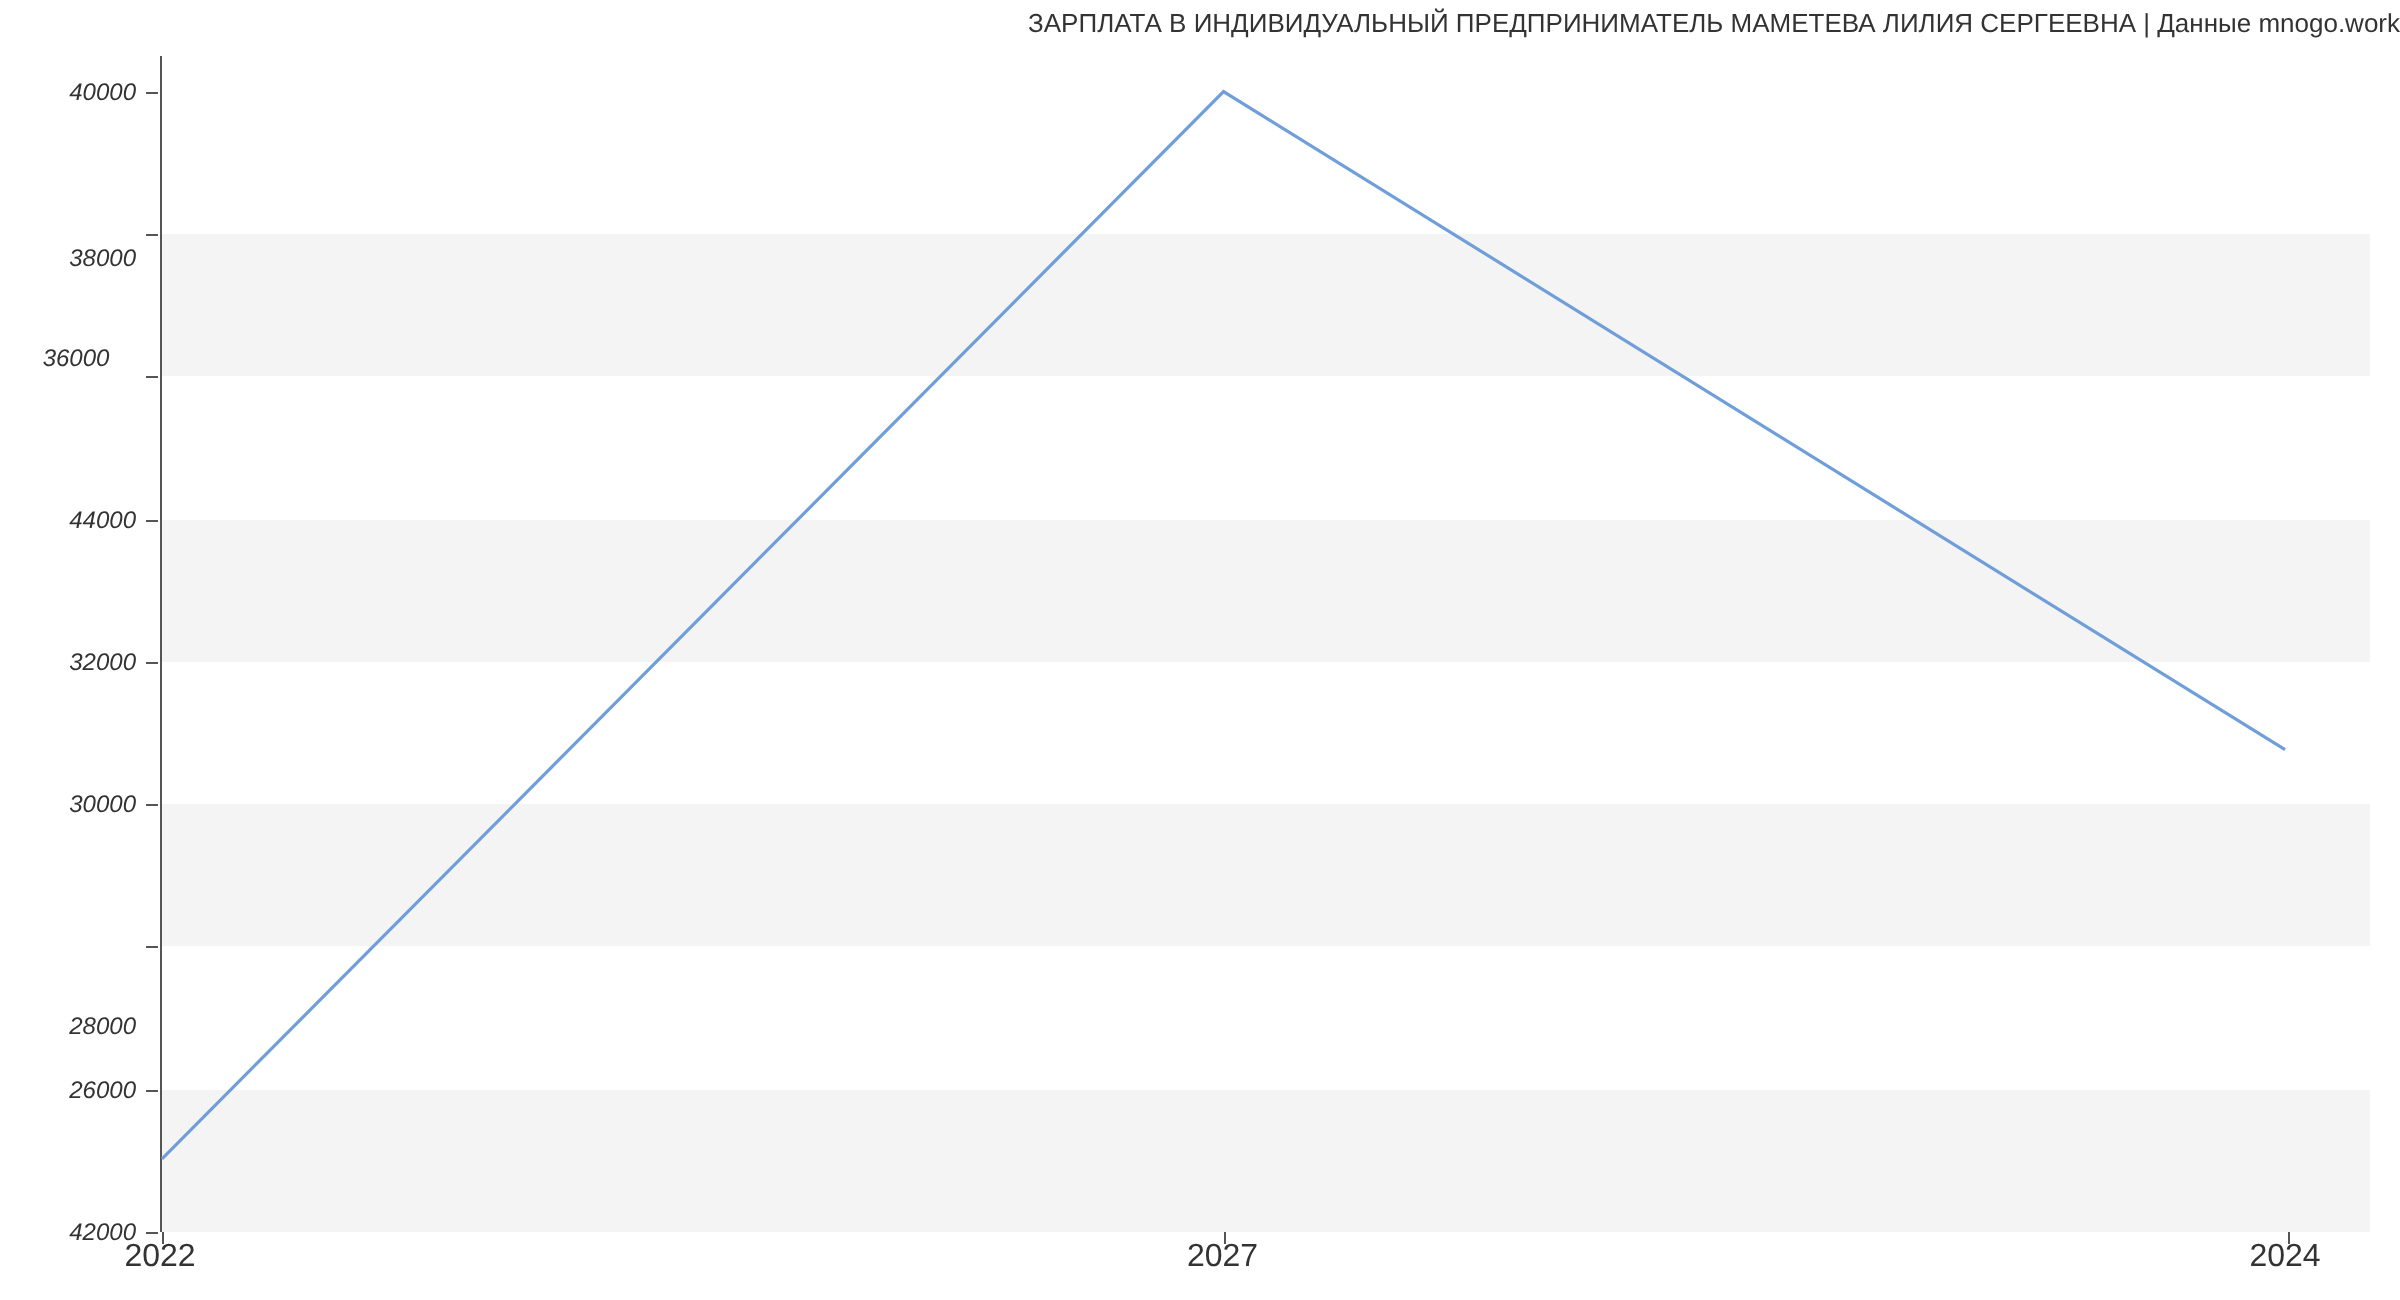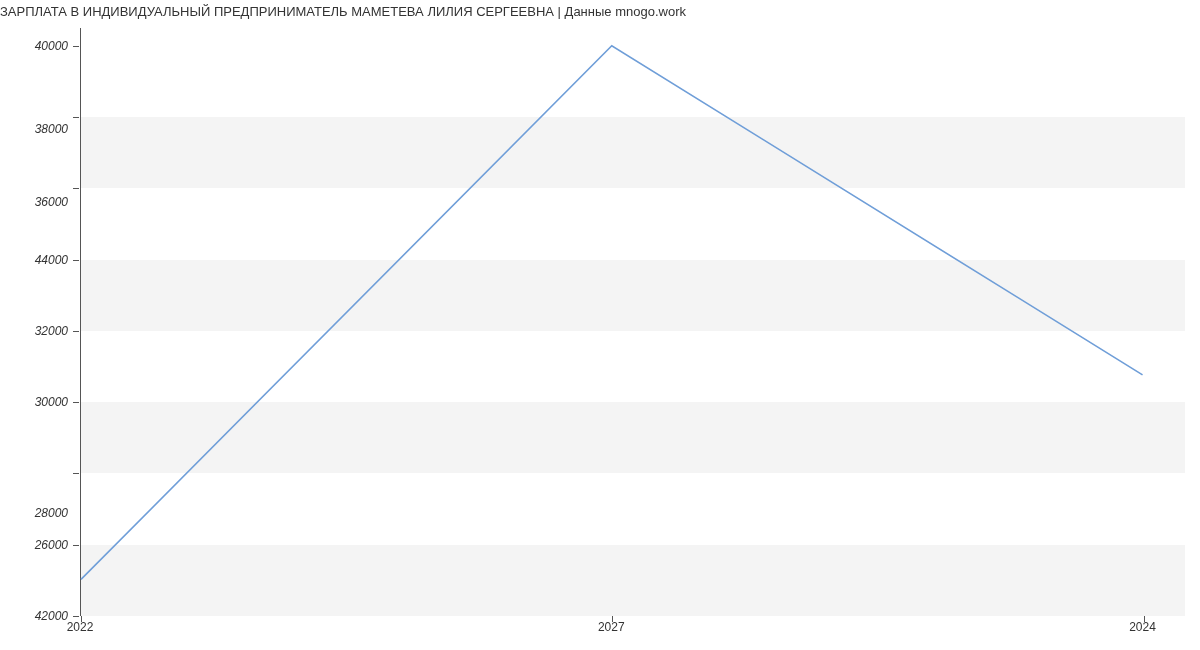--- a/index.html
+++ b/index.html
@@ -13,21 +13,21 @@
   .chart-wrap {
     position: relative;
     width: 1200px;
     height: 650px;
   }
   .title {
     position: absolute;
     top: 4px;
     left: 0;
     right: 0;
-    text-align: left;
+    text-align: right;
     font-size: 13px;
     color: #333;
     font-weight: 400;
   }
   .plot {
     position: absolute;
     left: 80px;
     top: 28px;
     width: 1105px;
     height: 588px;
@@ -61,21 +61,21 @@
   .xtick {
     position: absolute;
     bottom: -7px;
     width: 1px;
     height: 6px;
     background: #555;
   }
   .xlabel {
     position: absolute;
     top: 620px;
-    font-size: 12px;
+    font-size: 16px;
     color: #333;
     transform: translateX(-50%);
   }
   svg.line {
     position: absolute;
     left: 0;
     top: 0;
     width: 100%;
     height: 100%;
     overflow: visible;
@@ -111,19 +111,19 @@
       <div class="xtick" style="left: 0px;"></div>
       <div class="xtick" style="left: 531.25px;"></div>
       <div class="xtick" style="left: 1062.5px;"></div>
     </div>
 <div class="ylabel" style="top: 616px;">42000</div>
     <div class="ylabel" style="top: 544.727px;">26000</div>
     <div class="ylabel" style="top: 473.455px; margin-top: 40px;">28000</div>
     <div class="ylabel" style="top: 402.182px;">30000</div>
     <div class="ylabel" style="top: 330.909px;">32000</div>
     <div class="ylabel" style="top: 259.636px;">44000</div>
-    <div class="ylabel" style="top: 202px;">36000</div>
+    <div class="ylabel" style="top: 179px; text-align: center;">36000</div>
     <div class="ylabel" style="top: 129px; text-align: right;">38000</div>
     <div class="ylabel" style="top: 45.8182px;">40000</div>
     <div class="xlabel" style="left: 80px;">2022</div>
     <div class="xlabel" style="left: 611.25px;">2027</div>
     <div class="xlabel" style="left: 1142.5px;">2024</div>
   </div>
 
 </body></html>

